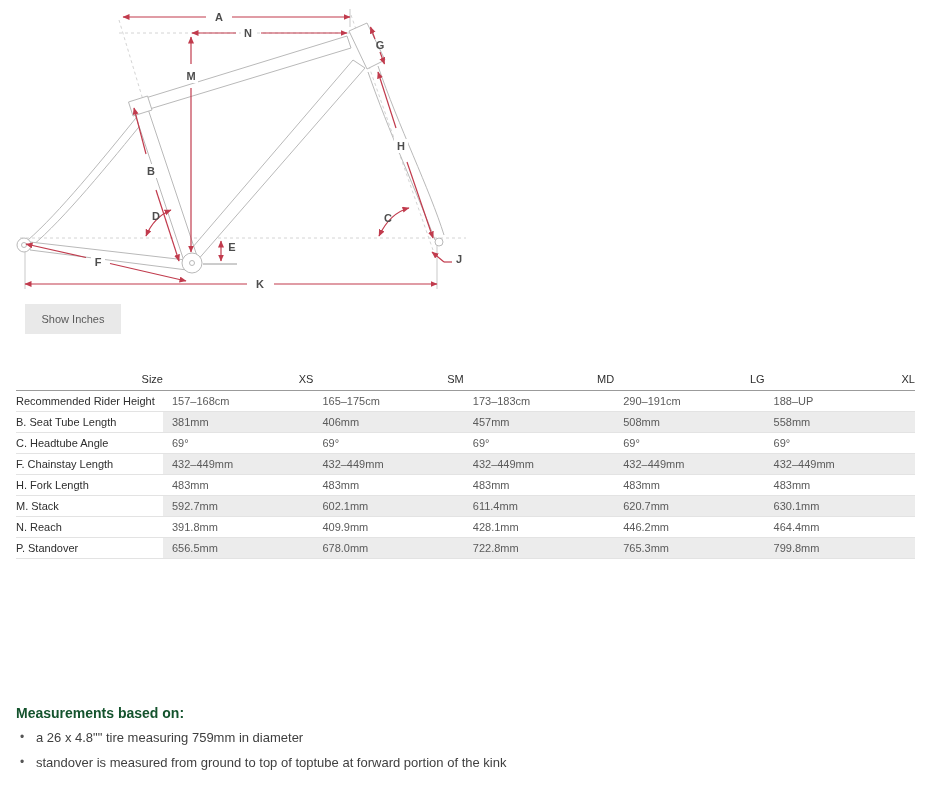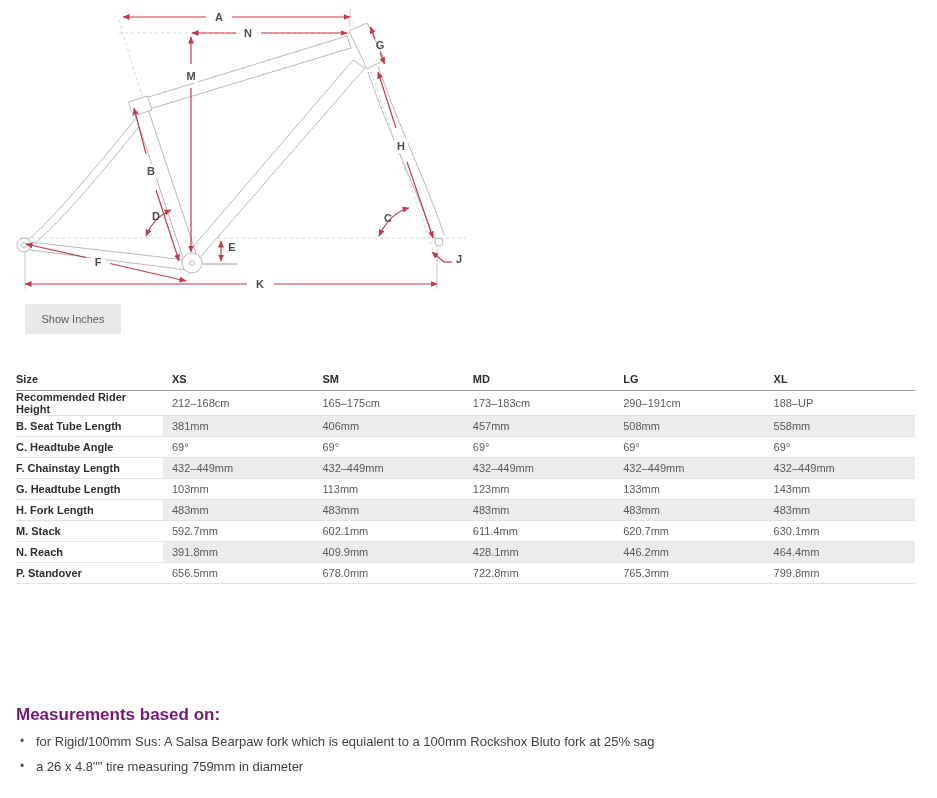--- a/index.html
+++ b/index.html
@@ -26,33 +26,33 @@
     font-family:"Liberation Sans", sans-serif; font-size:11px; cursor:pointer;margin-left:9px;
   }
   
   .geo-table {
     position:absolute; left:16px; top:368px; width:899px;
     border-collapse:collapse; table-layout:fixed; font-size:11px;
   }
   .geo-table col.c-label { width:147px; }
   .geo-table col.c-val   { width:150.4px; }
   .geo-table th {
-    text-align:left; font-weight:bold; color:#2e2e2e; height:22px;
+    text-align:right; font-weight:normal; color:#2e2e2e; height:22px;
     border-bottom:1px solid #9b9b9b; padding:0 0 0 9px; vertical-align:middle;
   }
   .geo-table th:first-child { padding-left:0; }
   .geo-table td {
     height:21px; vertical-align:middle; color:#5a5a5a;
     border-bottom:1px solid #e3e3e3; padding:0 0 0 9px;
   }
-  .geo-table td.row-label { font-weight:bold; color:#2e2e2e; padding-left:0; }
+  .geo-table td.row-label { font-weight:normal; color:#2e2e2e; padding-left:0; }
   .geo-table tbody tr:nth-child(even) td:not(.row-label) { background:var(--table-stripe); }
   
   .notes { position:absolute; left:16px; top:705px; width:900px; }
-  .notes-heading { font-size:17px; font-weight:bold; color:#701a75; margin-bottom:9px; }
+  .notes-heading { font-size:14px; font-weight:bold; color:#14532d; margin-bottom:9px; }
   .notes-list { list-style:none; }
   .notes-list li {
     position:relative; font-size:13px; color:#3f3f3f; padding-left:20px; margin-bottom:10px;
   }
   .notes-list li::before {
     content:"•"; position:absolute; left:4px; top:0; color:#555; font-size:12px;
   }
 </style>
 </head>
 <body>
@@ -186,21 +186,21 @@
         <th>XS</th>
         <th>SM</th>
         <th>MD</th>
         <th>LG</th>
         <th>XL</th>
       </tr>
     </thead>
     <tbody>
       <tr>
         <td class="row-label">Recommended Rider Height</td>
-        <td>212–168cm</td>
+        <td>157–168cm</td>
         <td>165–175cm</td>
         <td>173–183cm</td>
         <td>290–191cm</td>
         <td>188–UP</td>
       </tr>
       <tr>
         <td class="row-label">B. Seat Tube Length</td>
         <td>381mm</td>
         <td>406mm</td>
         <td>457mm</td>
@@ -217,28 +217,20 @@
       </tr>
       <tr>
         <td class="row-label">F. Chainstay Length</td>
         <td>432–449mm</td>
         <td>432–449mm</td>
         <td>432–449mm</td>
         <td>432–449mm</td>
         <td>432–449mm</td>
       </tr>
       <tr>
-        <td class="row-label">G. Headtube Length</td>
-        <td>103mm</td>
-        <td>113mm</td>
-        <td>123mm</td>
-        <td>133mm</td>
-        <td>143mm</td>
-      </tr>
-      <tr>
         <td class="row-label">H. Fork Length</td>
         <td>483mm</td>
         <td>483mm</td>
         <td>483mm</td>
         <td>483mm</td>
         <td>483mm</td>
       </tr>
       <tr>
         <td class="row-label">M. Stack</td>
         <td>592.7mm</td>
@@ -262,16 +254,16 @@
         <td>722.8mm</td>
         <td>765.3mm</td>
         <td>799.8mm</td>
       </tr>
     </tbody>
   </table>
 
 <div class="notes">
   <div class="notes-heading">Measurements based on:</div>
   <ul class="notes-list">
-      <li>for Rigid/100mm Sus: A Salsa Bearpaw fork which is equialent to a 100mm Rockshox Bluto fork at 25% sag</li>
       <li>a 26 x 4.8"" tire measuring 759mm in diameter</li>
+      <li>standover is measured from ground to top of toptube at forward portion of the kink</li>
     </ul>
 </div>
 
 </body></html>

